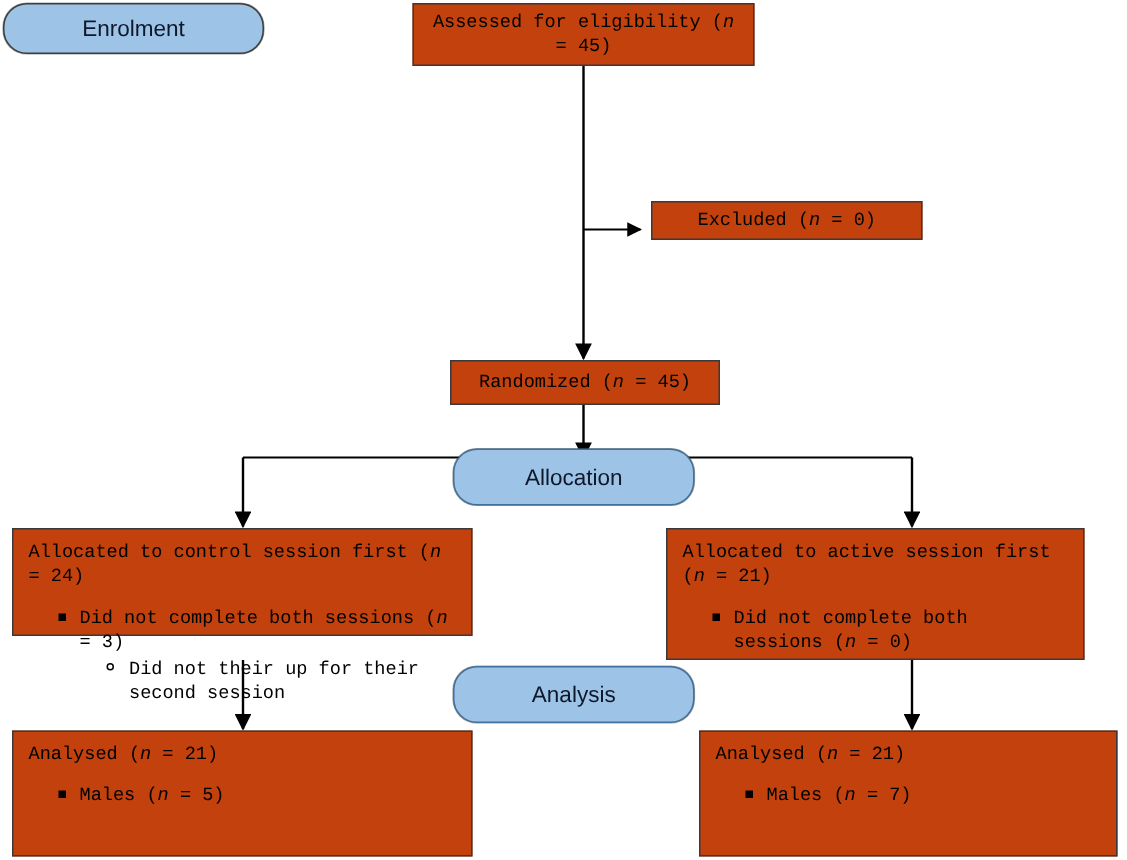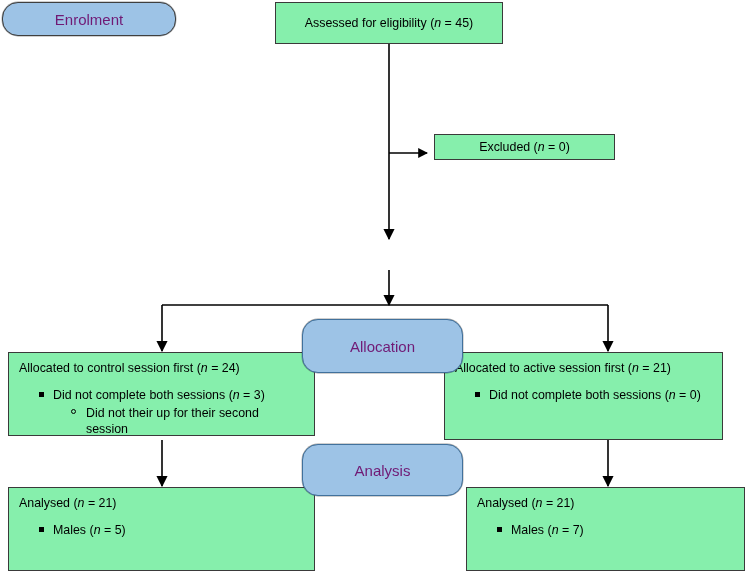--- a/index.html
+++ b/index.html
@@ -22,22 +22,23 @@
     position: absolute;
     left: 0;
     top: 0;
     width: 751px;
     height: 573px;
     pointer-events: none;
   }
   .node {
     position: absolute;
     box-sizing: border-box;
-    background: #86efac;
+    background: #c2410c;
     border: 1.3px solid #3a3a3a;
+    font-family: Liberation Mono, monospace;
   }
   .node .body {
     padding: 7px 10px 6px 10px;
     font-size: 12.4px;
     line-height: 1.32;
   }
   .node.centered {
     display: flex;
     align-items: center;
     justify-content: center;
@@ -48,21 +49,21 @@
   }
   .stage {
     position: absolute;
     box-sizing: border-box;
     background: #9dc3e6;
     border: 1.4px solid #41719c;
     border-radius: 16px;
     display: flex;
     align-items: center;
     justify-content: center;
-    color: #701a75;
+    color: #0f172a;
     font-size: 15px;
     box-shadow: 0 0 0 0.4px rgba(40,40,40,0.45);
     text-align: right;
   }
   .stage.dark-edge {
     border-color: #3f3f3f;
   }
   .em { font-style: italic; }
 
   ul.lvl1 {
@@ -139,22 +140,27 @@
       <span>Assessed for eligibility (</span><span class="em">n</span><span> = 45)</span>
     </div>
   </div>
 
   <div class="node centered" style="left:434px; top:134px; width:181px; height:26px;">
     <div class="body">
       <span>Excluded (</span><span class="em">n</span><span> = 0)</span>
     </div>
   </div>
 
-
-  <div class="node" style="left:8px; top:352px; width:307px; height:84px;">
+  <div class="node centered" style="left:300px; top:240px; width:180px; height:30px;">
+    <div class="body">
+      <span>Randomized (</span><span class="em">n</span><span> = 45)</span>
+    </div>
+  </div>
+
+  <div class="node" style="left:8px; top:352px; width:307px; height:72px;">
     <div class="body">
       <div>
         <span>Allocated to control session first (</span><span class="em">n</span><span> = 24)</span>
       </div>
       <ul class="lvl1">
         <li>
           <span class="bullet-sq"></span>
           <span class="li-text">Did not complete both sessions (</span><span class="em">n</span><span class="li-text"> = 3)</span>
           <ul class="lvl2">
             <li>
@@ -174,21 +180,21 @@
       </div>
       <ul class="lvl1">
         <li>
           <span class="bullet-sq"></span>
           <span class="li-text">Did not complete both sessions (</span><span class="em">n</span><span class="li-text"> = 0)</span>
         </li>
       </ul>
     </div>
   </div>
 
-  <div class="stage" style="left:302px; top:319px; width:161px; height:54px;">
+  <div class="stage" style="left:302px; top:299px; width:161px; height:38px;">
     <span>Allocation</span>
   </div>
 
   <div class="node" style="left:8px; top:487px; width:307px; height:84px;">
     <div class="body">
       <div>
         <span>Analysed (</span><span class="em">n</span><span> = 21)</span>
       </div>
       <ul class="lvl1">
         <li>
@@ -206,17 +212,17 @@
       </div>
       <ul class="lvl1">
         <li>
           <span class="bullet-sq"></span>
           <span class="li-text">Males (</span><span class="em">n</span><span class="li-text"> = 7)</span>
         </li>
       </ul>
     </div>
   </div>
 
-  <div class="stage" style="left:302px; top:444px; width:161px; height:52px;">
+  <div class="stage" style="left:302px; top:444px; width:161px; height:38px;">
     <span>Analysis</span>
   </div>
 
 </div>
 
 </body></html>

